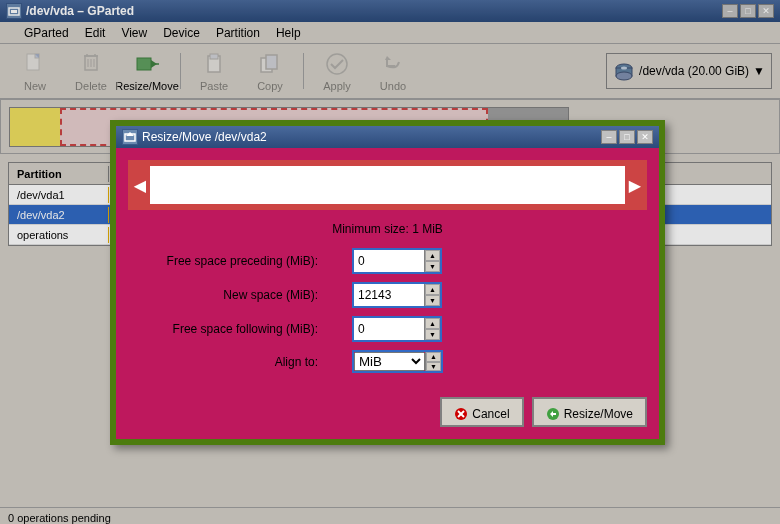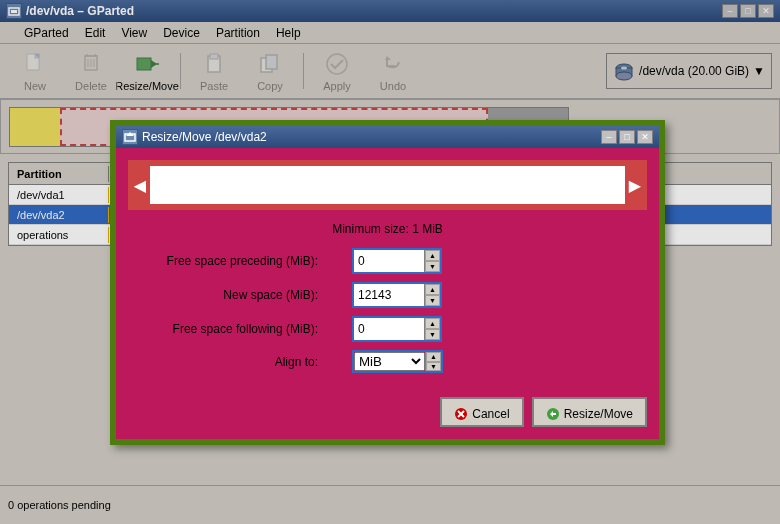--- a/index.html
+++ b/index.html
@@ -199,25 +199,25 @@
       font-size: 11px;
       min-width: 80px;
     }
 
     
     .status-bar {
       position: absolute;
       bottom: 0;
       left: 0;
       right: 0;
-      height: 39px;
+      height: 17px;
       background: #d4d0c8;
       border-top: 1px solid #a0a0a0;
       display: flex;
-      align-items: center;
+      align-items: flex-end;
       padding: 0 8px;
       font-size: 11px;
     }
 
     
     .main-content {
       background: #d4d0c8;
       padding: 4px 8px;
     }
 

